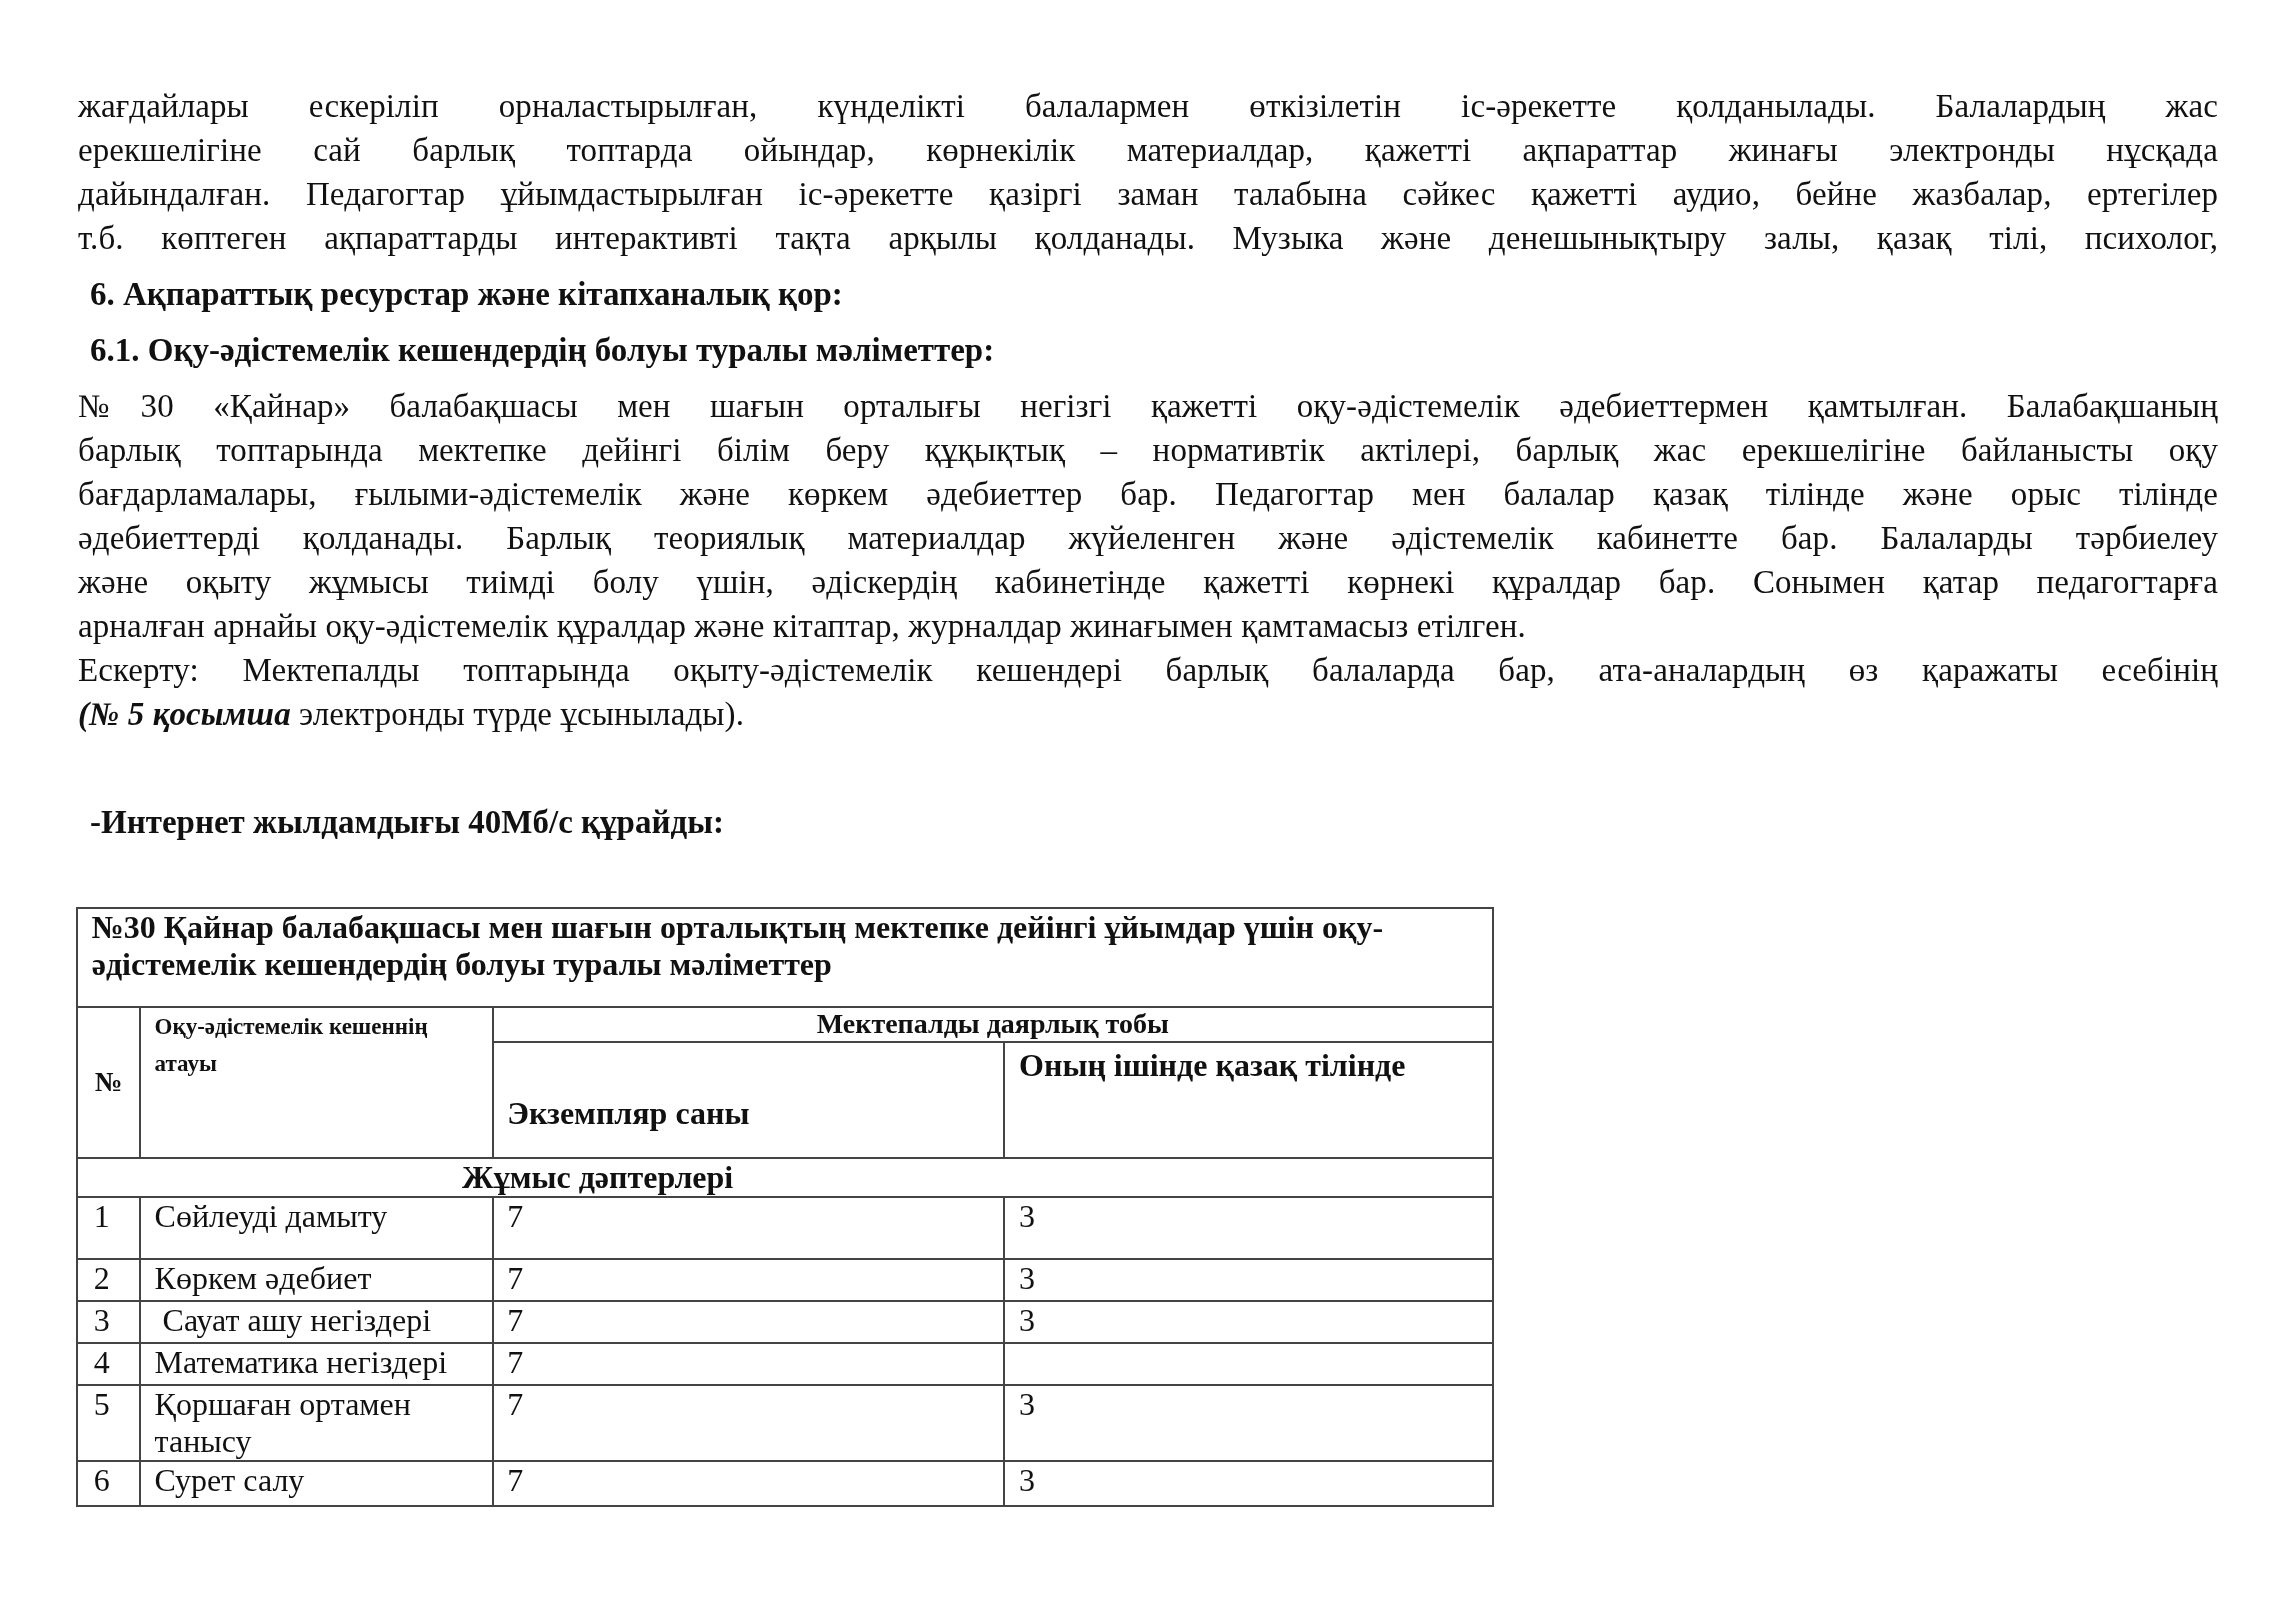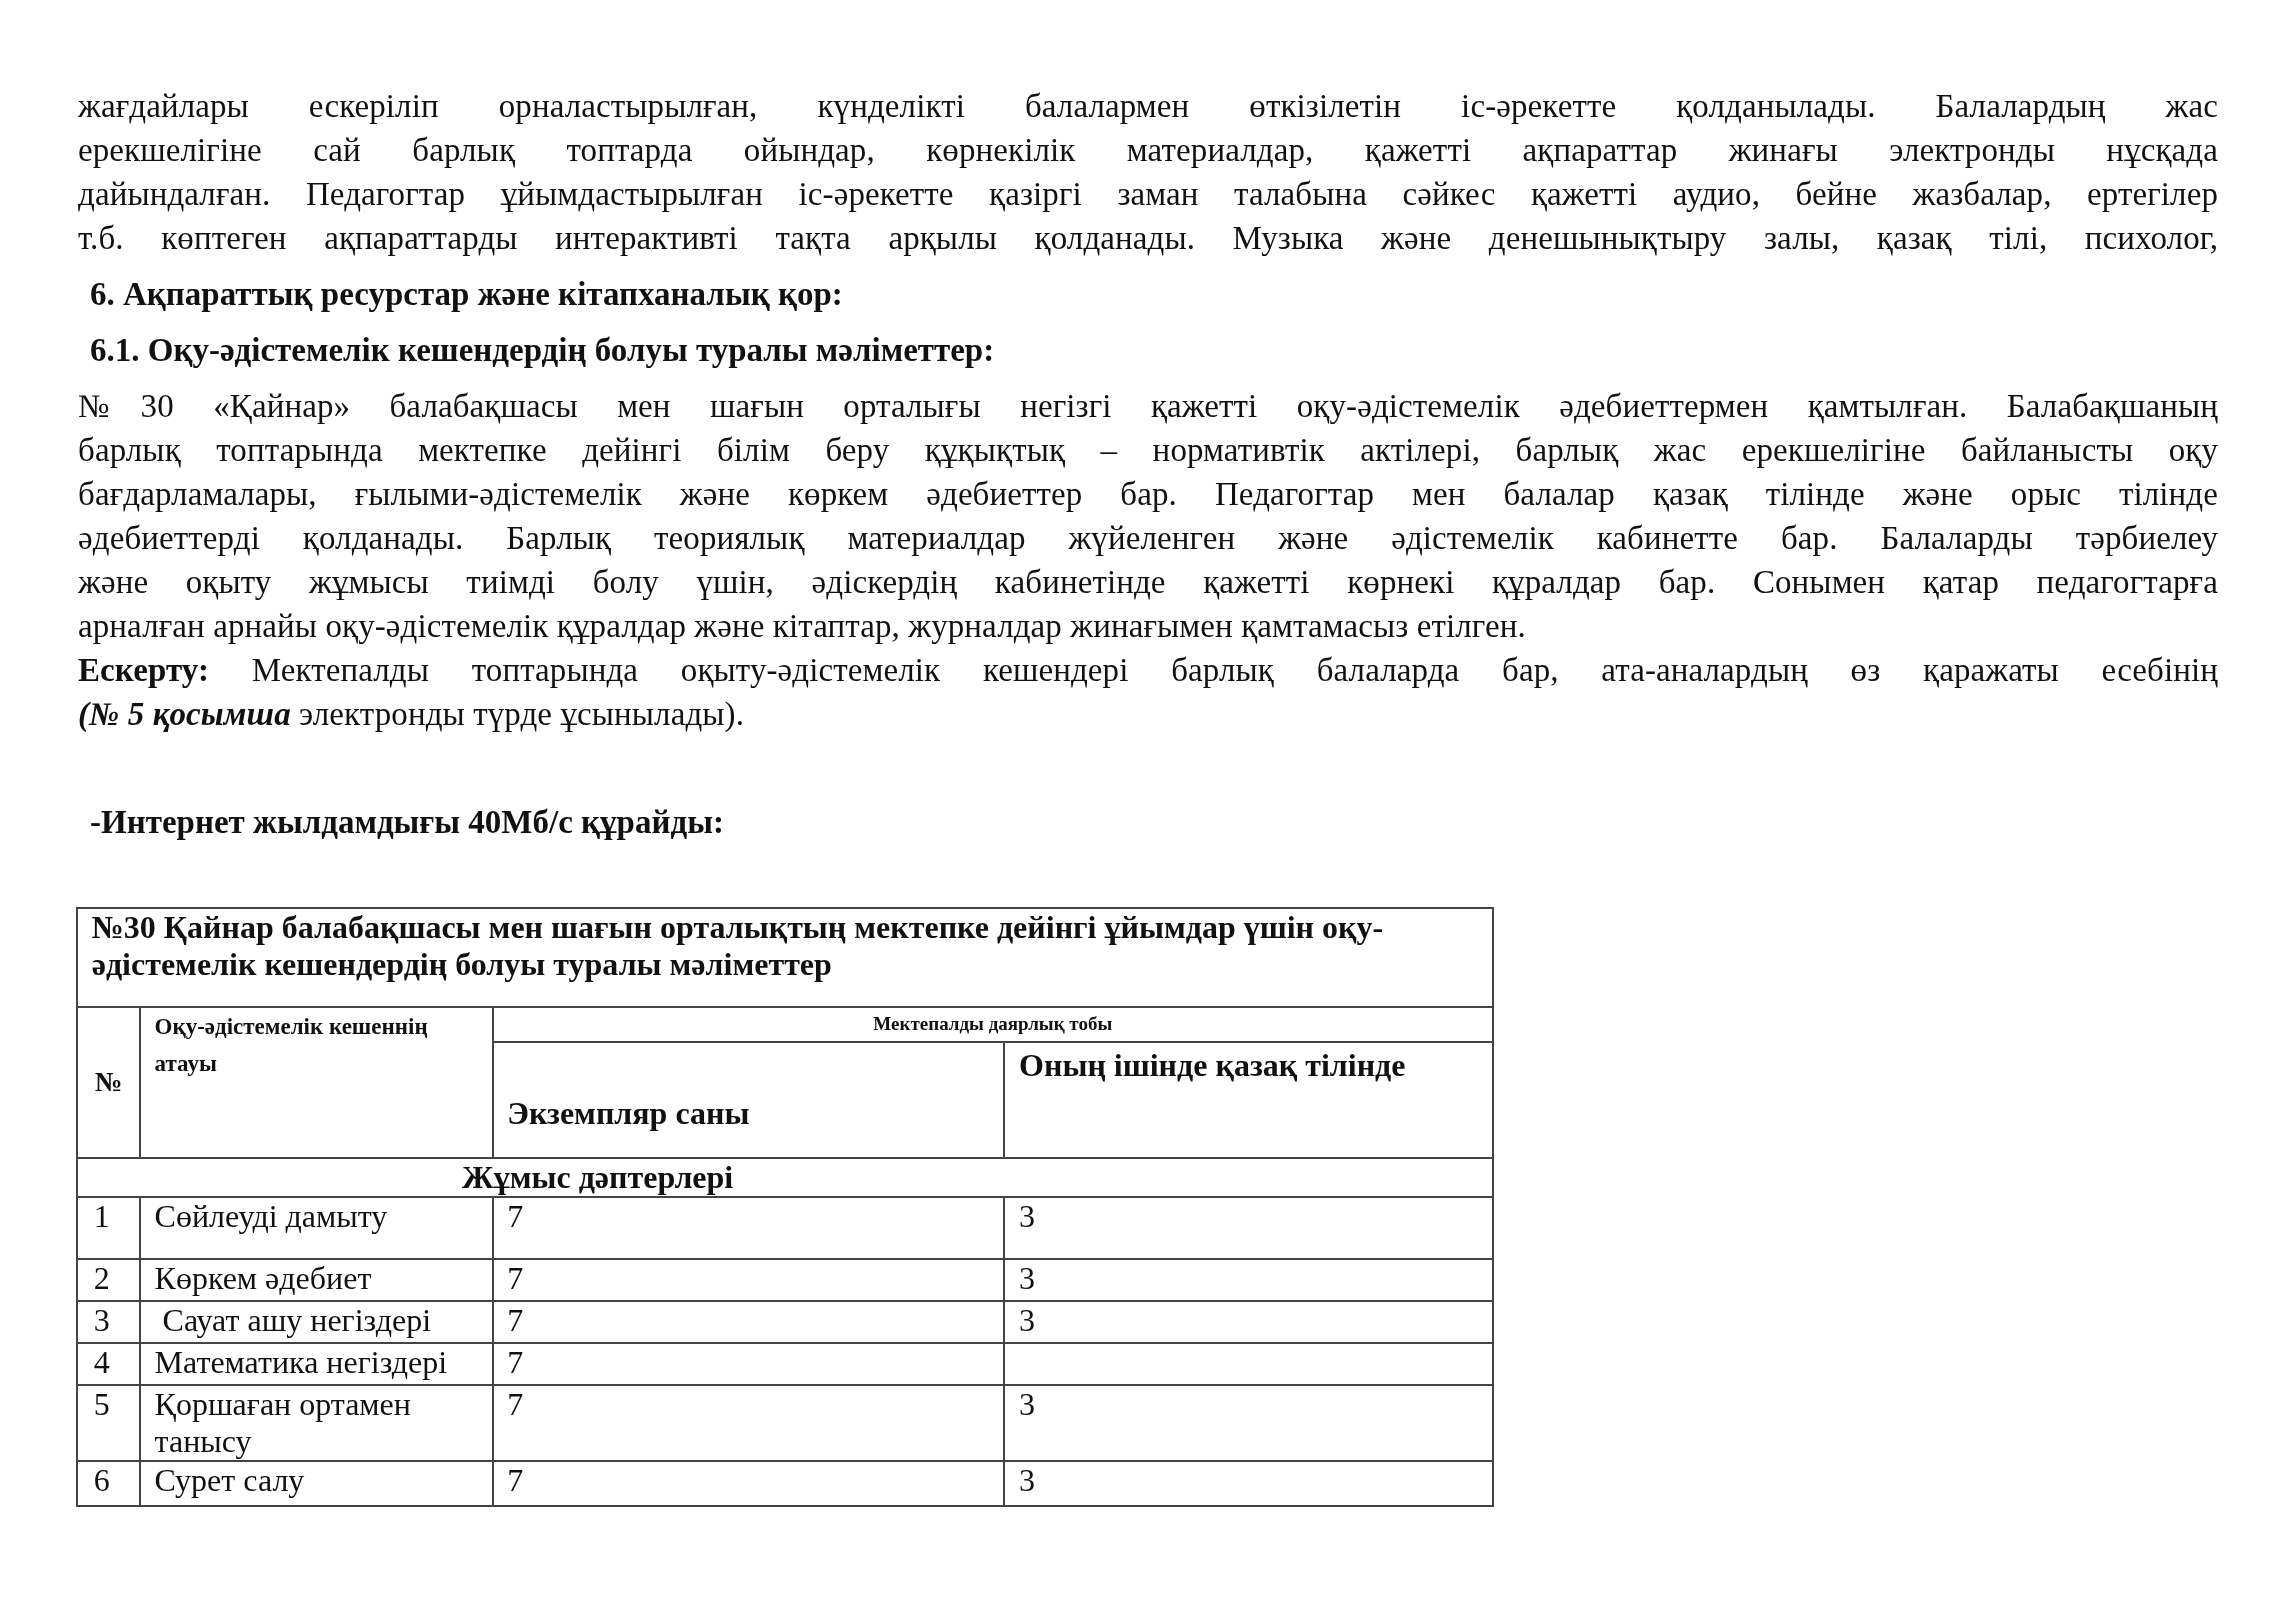--- a/index.html
+++ b/index.html
@@ -8,38 +8,38 @@
     font-family: "Liberation Serif", "DejaVu Serif", serif; color: #111;
   }
   .page { position: absolute; left: 78px; top: 84px; width: 2140px; }
   .para {
     font-size: 33px; line-height: 44px; text-align: justify; margin: 0;
     letter-spacing: 0.1px;
   }
   .para .ln { display: block; text-align: justify; text-align-last: justify; white-space: nowrap; }
   .para .ln.last { text-align-last: left; }
   .heading { font-size: 33px; font-weight: bold; line-height: 44px; margin: 12px; }
-  .bold { font-weight: bold; }
+  .bold { font-weight: normal; }
   .bi { font-weight: bold; font-style: italic; }
   .spacer { height: 52px; }
 
   table.info {
     position: absolute; left: 76px; top: 907px;
     border-collapse: collapse; width: 1418px;
     font-family: "Liberation Serif", "DejaVu Serif", serif;
   }
   table.info td {
     border: 2px solid #444; padding: 0 0 0 13.7px; vertical-align: top;
     font-size: 32px; line-height: 37px;
   }
   .t-title td { height: 97px; font-weight: bold; font-size: 28px; line-height: 36px; padding-top: 21.6px; padding-left: 11.8px; vertical-align: top; }
   .t-h1 td { height: 33px; font-weight: bold; }
   .t-h1 .name-h { font-size: 23px; line-height: 37px; padding-top: 0; margin-top: 14px; }
   .t-h1 .no-h { vertical-align: middle; text-align: center; padding: 0; font-size: 27.4px; }
-  .t-h1 .grp-h { text-align: center; font-size: 19px; line-height: 31px; padding: 0; margin-top: 8px; }
+  .t-h1 .grp-h { text-align: center; font-size: 28px; line-height: 31px; padding: 0; margin-top: 8px; }
   .t-h2 td { height: 87px; font-weight: bold; font-size: 22.5px; line-height: 27.4px; }
   .t-h2 .count-h { vertical-align: middle; padding-top: 27.4px; }
   .t-h2 .kaz-h { padding-top: 3.9px; }
   .t-sec td { height: 31px; font-weight: bold; font-size: 24.5px; line-height: 29px; padding: 0; }
   .t-sec .sec-l { text-align: left; padding-left: 384px; }
   .t-row td { font-size: 30px; line-height: 37px; padding-top: 0px; }
   .t-row .no { padding-left: 15.7px; }
   .r1 td { height: 60px; }
   .r2 td, .r3 td, .r4 td { height: 40px; }
   .r5 td { height: 74px; }

